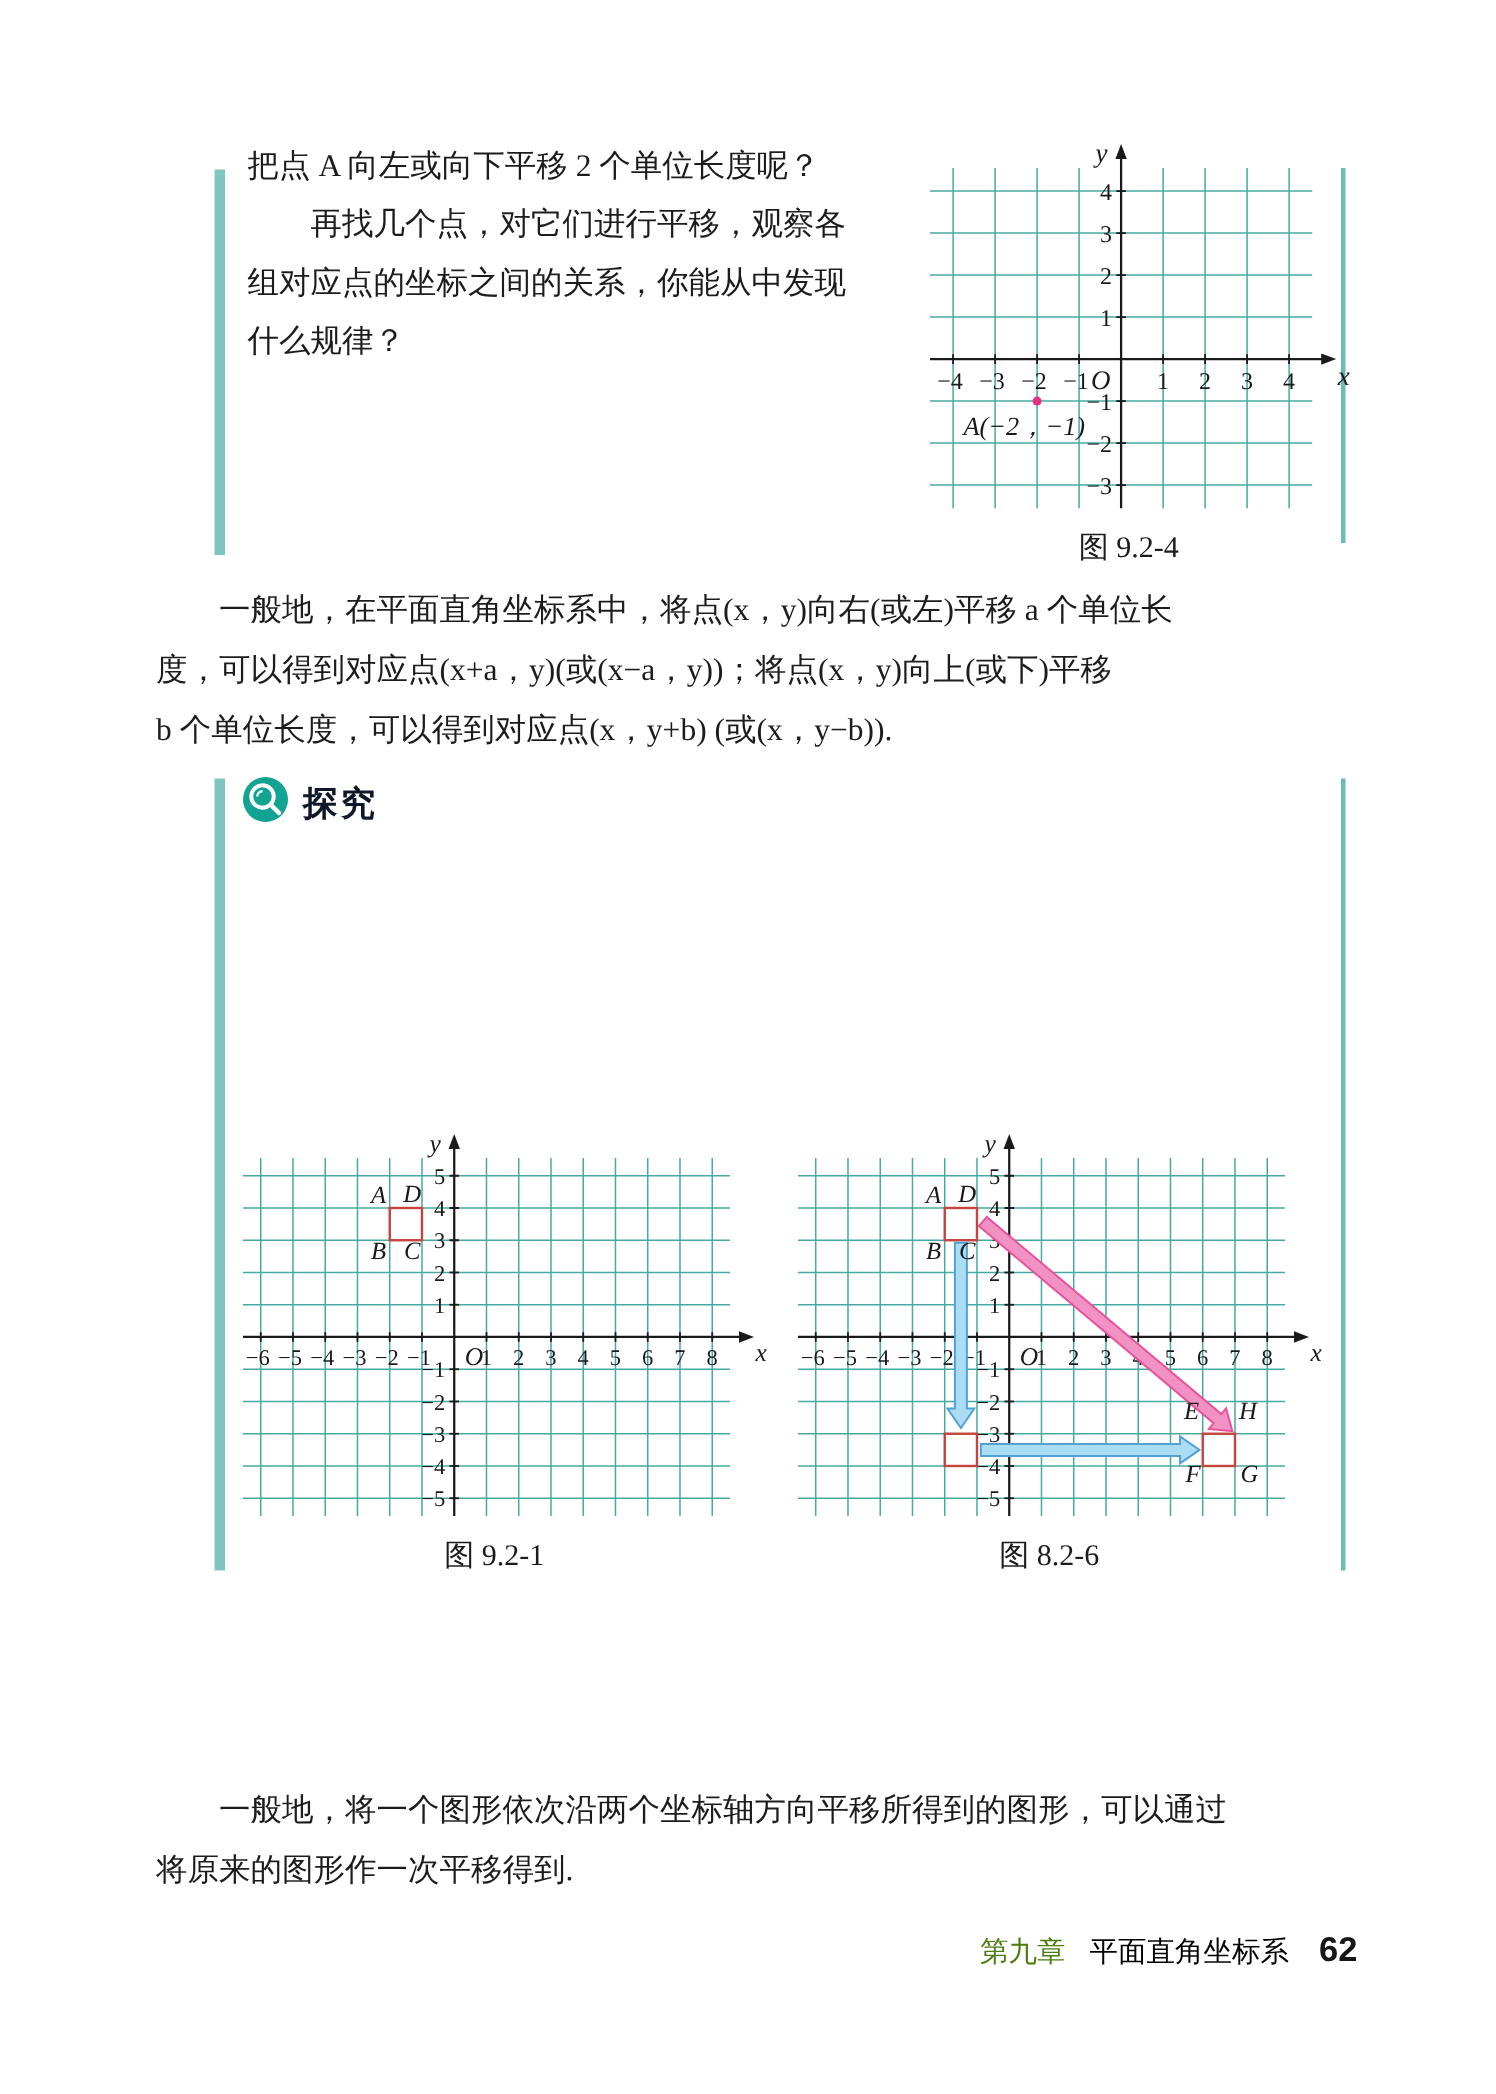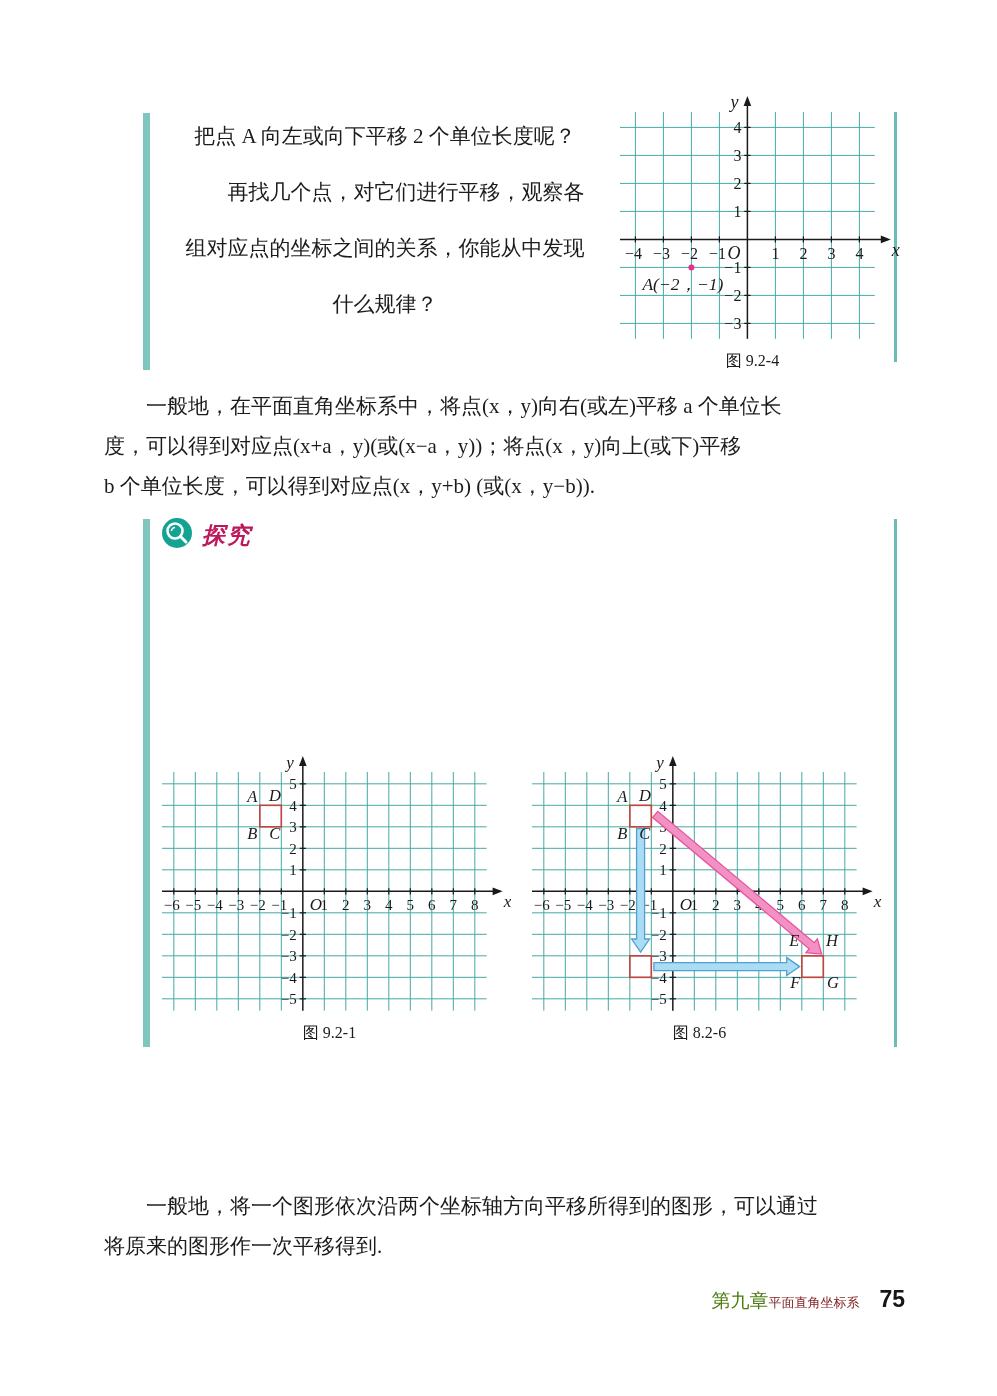--- a/index.html
+++ b/index.html
@@ -4,37 +4,37 @@
 <style>
   * { margin:0; padding:0; box-sizing:border-box; }
   html,body { background:#ffffff; }
   .page {
     position:relative; width:997px; height:1396px; background:#ffffff;
     font-family:"Liberation Serif","DejaVu Serif",serif; color:#1c1c1c; overflow:hidden;
   }
   .vbar { position:absolute; width:7px; }
   .vline { position:absolute; width:2.5px; }
   .para { white-space:pre-line; font-size:21px; text-align:left; }
-  .intro-para { position:absolute; left:165px; top:108px; width:440px; line-height:56px;text-align:center; }
+  .intro-para { position:absolute; left:165px; top:91px; width:440px; line-height:39px; }
   .general-para { position:absolute; left:104px; top:386px; width:830px; line-height:40px; }
   .explore-head { position:absolute; left:160px; top:516px; display:flex; align-items:center; }
   .explore-title { font-size:23px; font-weight:bold; letter-spacing:2px; margin-left:8px;
     font-family:"Liberation Sans","DejaVu Sans",sans-serif; }
   .explore-para { position:absolute; left:165px; top:572px; width:750px; line-height:38px; }
   .result-para { position:absolute; left:104px; top:1062px; width:830px; line-height:40px; }
   .conclusion-para { position:absolute; left:104px; top:1186px; width:830px; line-height:40px; }
   .figure { position:absolute; display:flex; flex-direction:column; align-items:center; }
   .fig-924 { left:604px; top:94px; }
   .fig-925 { left:146px; top:754px; }
   .fig-926 { left:516px; top:754px; }
-  .fig-caption { font-size:16px; margin-top:4px; color:#1c1c1c; }
+  .fig-caption { font-size:20px; margin-top:4px; color:#1c1c1c; }
   svg text { font-family:"Liberation Serif","DejaVu Serif",serif; }
   .footer { position:absolute; left:0; right:92px; top:1286px; text-align:right; }
   .footer-chapter { font-size:19px; color:#4d7c0f; }
-  .footer-section { font-size:13px; color:#7f1d1d; }
+  .footer-section { font-size:19px; color:#000000; margin-left:16px; }
   .footer-page { font-size:23px; font-weight:bold; color:#161616; margin-left:20px;
     font-family:"Liberation Sans","DejaVu Sans",sans-serif; }
 </style>
 </head>
 <body>
 
 <div class="page">
 
   <div class="vbar" style="left: 143px; top: 113px; height: 257px; background: rgb(127, 198, 191);"></div>
   <div class="vline" style="left: 894px; top: 112px; height: 250px; background: rgb(108, 188, 181);"></div>
@@ -113,21 +113,21 @@
 
   <div class="explore-head">
     <span>
       <svg width="34" height="34" viewBox="0 0 34 34">
         <circle cx="17" cy="17" r="15" fill="#12a393"></circle>
         <circle cx="15" cy="15" r="7.5" fill="none" stroke="#ffffff" stroke-width="2.6"></circle>
         <line x1="20.5" y1="20.5" x2="26" y2="26" stroke="#ffffff" stroke-width="3" stroke-linecap="round"></line>
         <path d="M11.5 15 a3.5 3.5 0 0 1 3.5 -3.5" fill="none" stroke="#ffffff" stroke-width="1.6"></path>
       </svg>
     </span>
-    <span class="explore-title" style="color:#be185d;font-style:italic;">探究</span>
+    <span class="explore-title" style="color:#0f172a;">探究</span>
   </div>
 
 
   <div class="figure fig-925">
     <svg width="367" height="265" viewBox="0 0 367 265">
         <line x1="27.824999999999996" y1="256.65" x2="27.824999999999996" y2="18" stroke="#45aaa3" stroke-width="1"></line>
         <line x1="49.324999999999996" y1="256.65" x2="49.324999999999996" y2="18" stroke="#45aaa3" stroke-width="1"></line>
         <line x1="70.82499999999999" y1="256.65" x2="70.82499999999999" y2="18" stroke="#45aaa3" stroke-width="1"></line>
         <line x1="92.325" y1="256.65" x2="92.325" y2="18" stroke="#45aaa3" stroke-width="1"></line>
         <line x1="113.825" y1="256.65" x2="113.825" y2="18" stroke="#45aaa3" stroke-width="1"></line>
@@ -311,16 +311,16 @@
         <text x="317" y="234.07500000000002" font-size="16.5" font-style="italic" text-anchor="middle" fill="#1a1a1a">G</text>
       </svg>
     <div class="fig-caption">图 8.2-6</div>
   </div>
 
 
   <div class="para conclusion-para">　　一般地，将一个图形依次沿两个坐标轴方向平移所得到的图形，可以通过
 将原来的图形作一次平移得到.</div>
 
   <div class="footer">
-    <span class="footer-chapter">第九章</span><span class="footer-section">平面直角坐标系</span><span class="footer-page">75</span>
+    <span class="footer-chapter">第九章</span><span class="footer-section">平面直角坐标系</span><span class="footer-page">62</span>
   </div>
 
 </div>
 
 </body></html>

